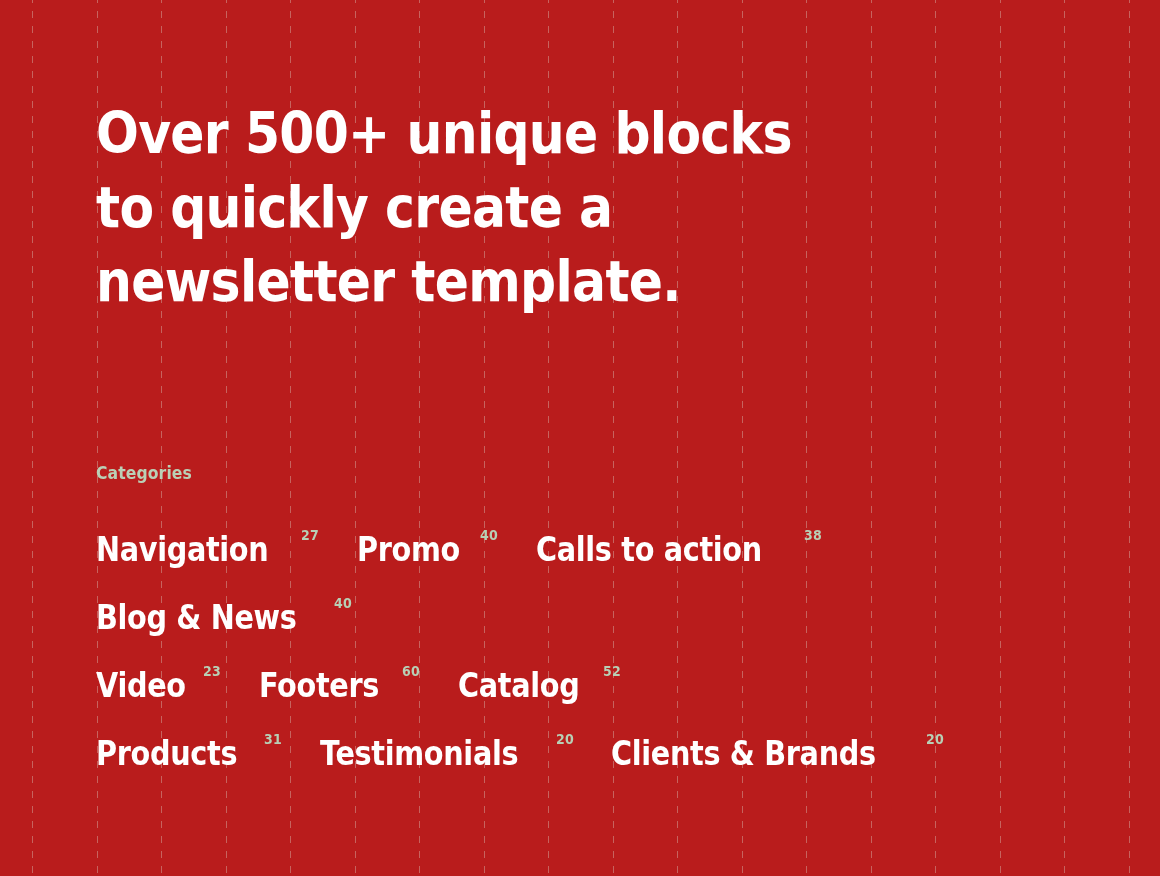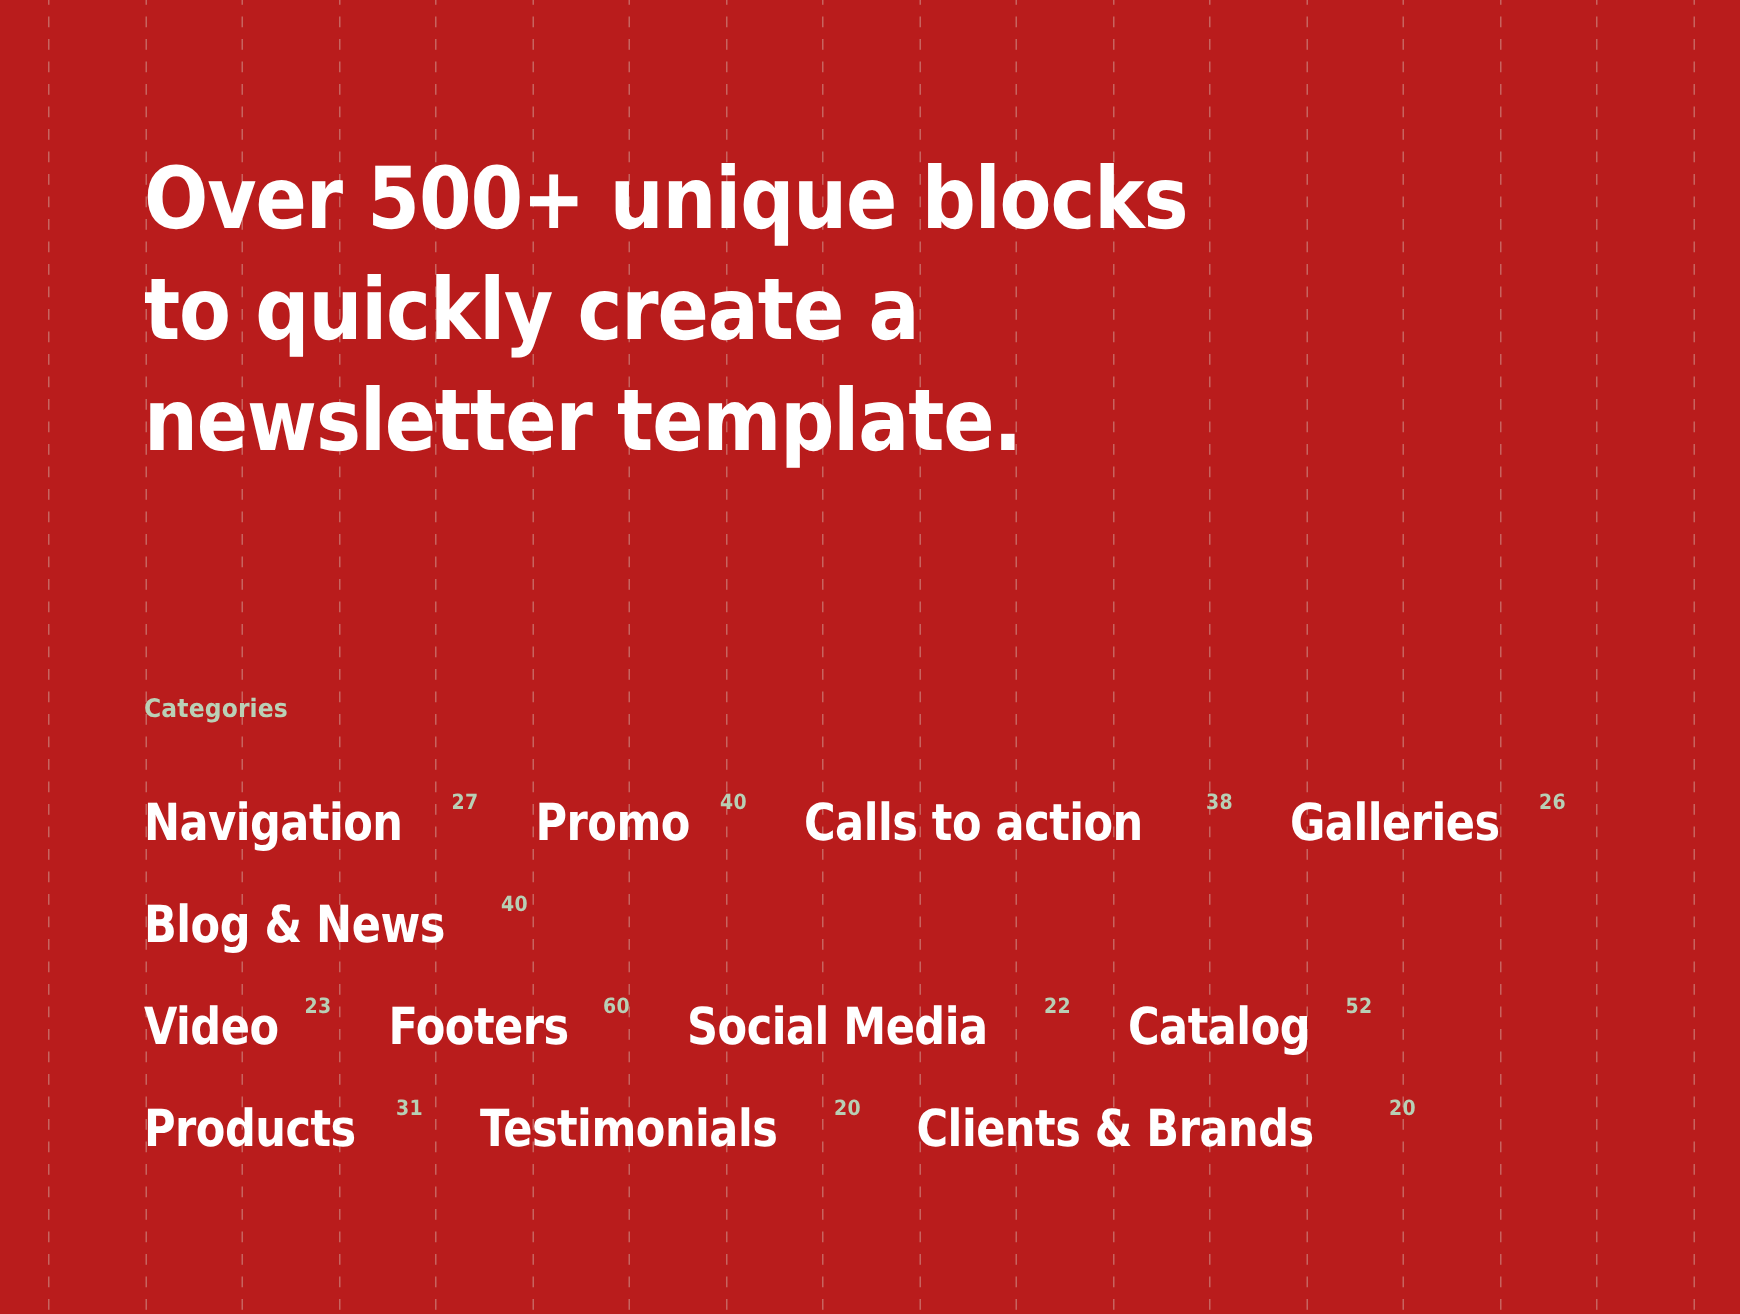--- a/index.html
+++ b/index.html
@@ -186,45 +186,37 @@
               <sup class="category-count">27</sup>
             </div>
             <div class="category-item">
               <span class="category-name">Promo</span>
               <sup class="category-count">40</sup>
             </div>
             <div class="category-item">
               <span class="category-name">Calls to action</span>
               <sup class="category-count">38</sup>
             </div>
-            <div class="category-item">
-              <span class="category-name">Galleries</span>
-              <sup class="category-count">26</sup>
-            </div>
           </div>
           <div class="category-row">
             <div class="category-item">
               <span class="category-name">Blog &amp; News</span>
               <sup class="category-count">40</sup>
             </div>
           </div>
           <div class="category-row">
             <div class="category-item">
               <span class="category-name">Video</span>
               <sup class="category-count">23</sup>
             </div>
             <div class="category-item">
               <span class="category-name">Footers</span>
               <sup class="category-count">60</sup>
             </div>
             <div class="category-item">
-              <span class="category-name">Social Media</span>
-              <sup class="category-count">22</sup>
-            </div>
-            <div class="category-item">
               <span class="category-name">Catalog</span>
               <sup class="category-count">52</sup>
             </div>
           </div>
           <div class="category-row">
             <div class="category-item">
               <span class="category-name">Products</span>
               <sup class="category-count">31</sup>
             </div>
             <div class="category-item">

